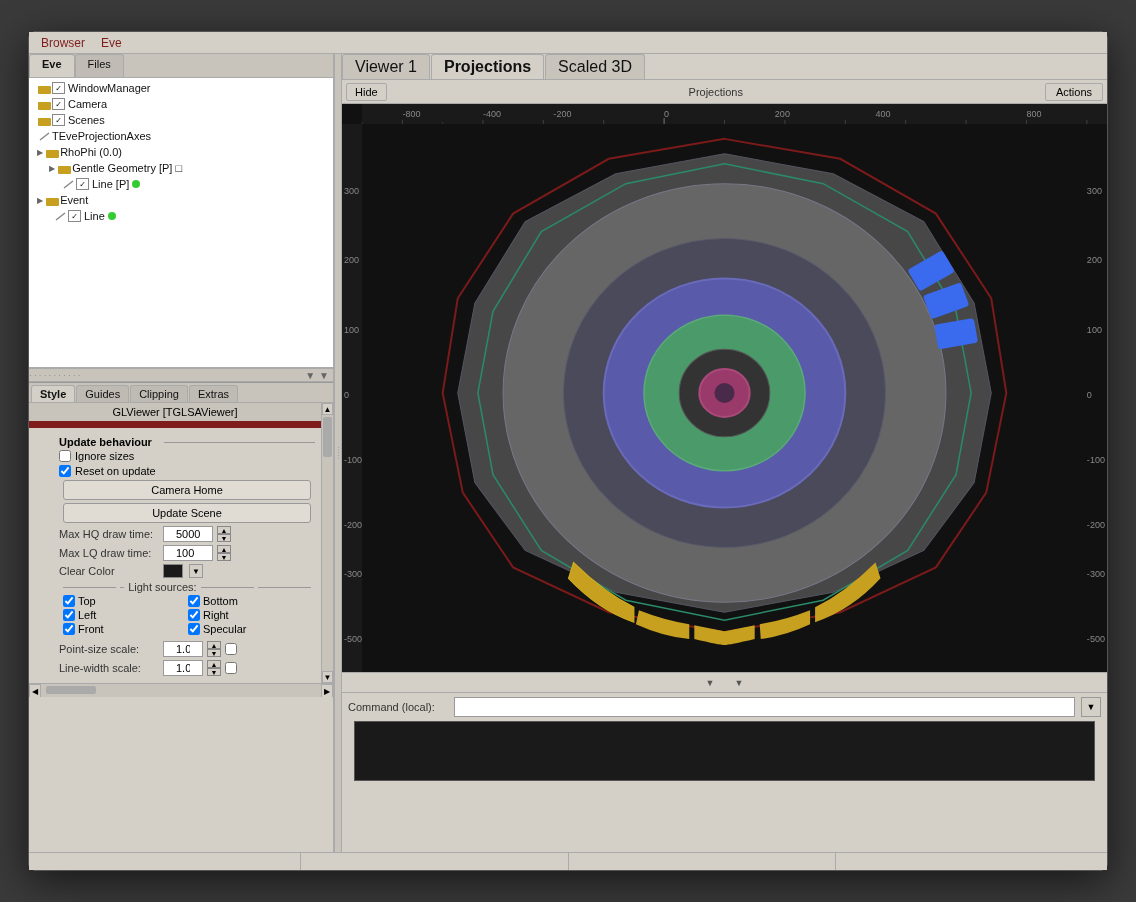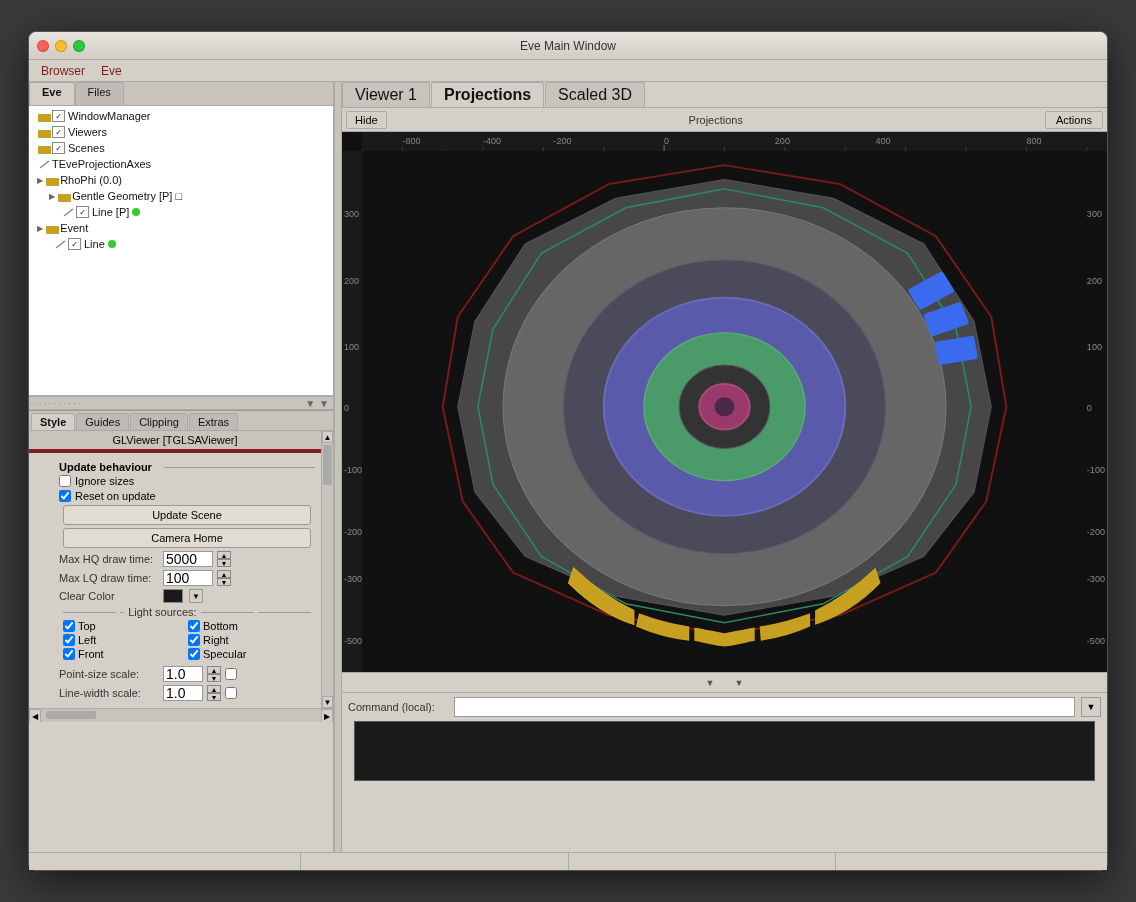--- a/index.html
+++ b/index.html
@@ -161,21 +161,21 @@
       background: #d4d0c8;
       color: #111;
       margin-right: 1px;
     }
     .style-tab.active { background: #d4d0c8; font-weight: bold; }
     .style-tab:not(.active) { background: #bfbab3; }
     .gl-viewer-label {
       background: #c8c4bc;
       padding: 3px 12px;
       font-size: 11px;
-      border-bottom: 4px solid #7f1d1d;
+      border-bottom: 7px solid #7f1d1d;
       text-align: center;
     }
     .properties-area {
       padding: 4px 6px;
       font-size: 11px;
       margin-left: 24px;
     }
     .prop-section-label {
       font-weight: bold;
       margin-top: 4px;
@@ -194,22 +194,22 @@
       color: #333;
       min-width: 100px;
     }
     .prop-checkbox {
       width: 12px; height: 12px;
     }
     .prop-input {
       width: 50px;
       height: 16px;
       border: 1px solid #999;
-      padding: 0 2px;
-      font-size: 14px;
+      padding: 0 12px;
+      font-size: 11px;
       background: white;
     }
     .spinner-btn {
       width: 14px;
       height: 8px;
       border: 1px solid #888;
       background: #d4d0c8;
       display: flex;
       align-items: center;
       justify-content: center;
@@ -439,28 +439,20 @@
       flex-direction: column;
       align-items: center;
       justify-content: center;
     }
   </style>
 </head>
 <body>
 
 <div class="window">
 
-  <div class="title-bar">
-    <div class="traffic-lights">
-      <div class="traffic-light close"></div>
-      <div class="traffic-light minimize"></div>
-      <div class="traffic-light maximize"></div>
-    </div>
-    <span class="title-text">Eve Main Window</span>
-  </div>
 
   <div class="menu-bar">
     <div class="menu-item">Browser</div>
     <div class="menu-item">Eve</div>
   </div>
 
   <div class="main-area">
 
     <div class="left-panel">
 
@@ -484,21 +476,21 @@
         </div>
         <div class="tree-item">
           <span style="display:inline-block;width:4px"></span>
           <span class="tree-icon">
             <svg width="13" height="11">
                 <rect x="0" y="3" width="13" height="8" rx="1" fill="#c8a020"></rect>
                 <rect x="0" y="3" width="6" height="3" rx="1" fill="#c8a020"></rect>
               </svg>
           </span>
           <span style="width:13px;height:12px;border:1px solid #888;background:#fff;display:inline-flex;align-items:center;justify-content:center;margin-right:3px;font-size:8px;">✓</span>
-          <span>Viewers</span>
+          <span>Camera</span>
         </div>
         <div class="tree-item">
           <span style="display:inline-block;width:4px"></span>
           <span class="tree-icon">
             <svg width="13" height="11">
                 <rect x="0" y="3" width="13" height="8" rx="1" fill="#c8a020"></rect>
                 <rect x="0" y="3" width="6" height="3" rx="1" fill="#c8a020"></rect>
               </svg>
           </span>
           <span style="width:13px;height:12px;border:1px solid #888;background:#fff;display:inline-flex;align-items:center;justify-content:center;margin-right:3px;font-size:8px;">✓</span>
@@ -595,22 +587,22 @@
               </div>
               <div class="prop-row">
                 <input type="checkbox" class="prop-checkbox" style="">
                 <span>Ignore sizes</span>
               </div>
               <div class="prop-row">
                 <input type="checkbox" class="prop-checkbox" checked="" style="">
                 <span>Reset on update</span>
               </div>
 
+              <button class="action-btn">Camera Home</button>
               <button class="action-btn">Update Scene</button>
-              <button class="action-btn">Camera Home</button>
 
               <div class="prop-row">
                 <span class="prop-label">Max HQ draw time:</span>
                 <input type="text" class="prop-input" value="5000" style="">
                 <div class="spinner-btns">
                   <div class="spinner-btn">▲</div>
                   <div class="spinner-btn">▼</div>
                 </div>
               </div>
               <div class="prop-row">

